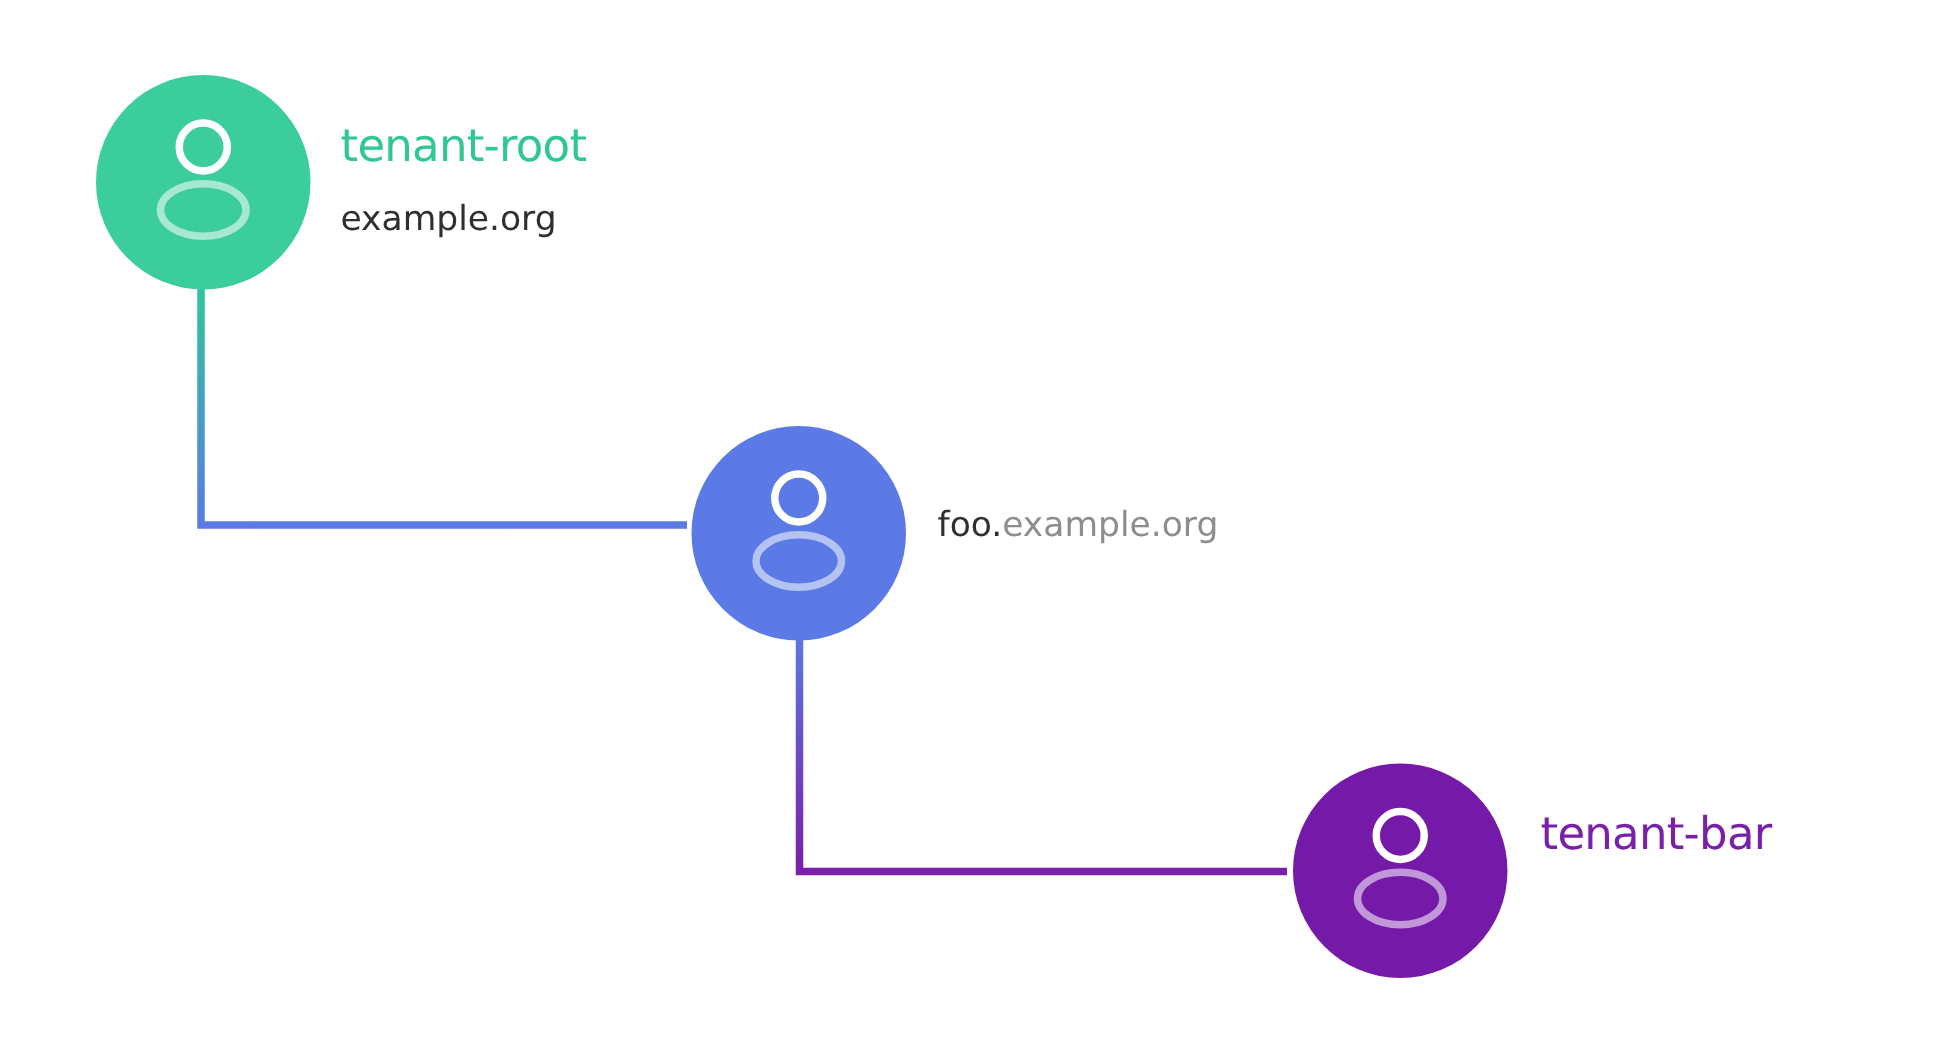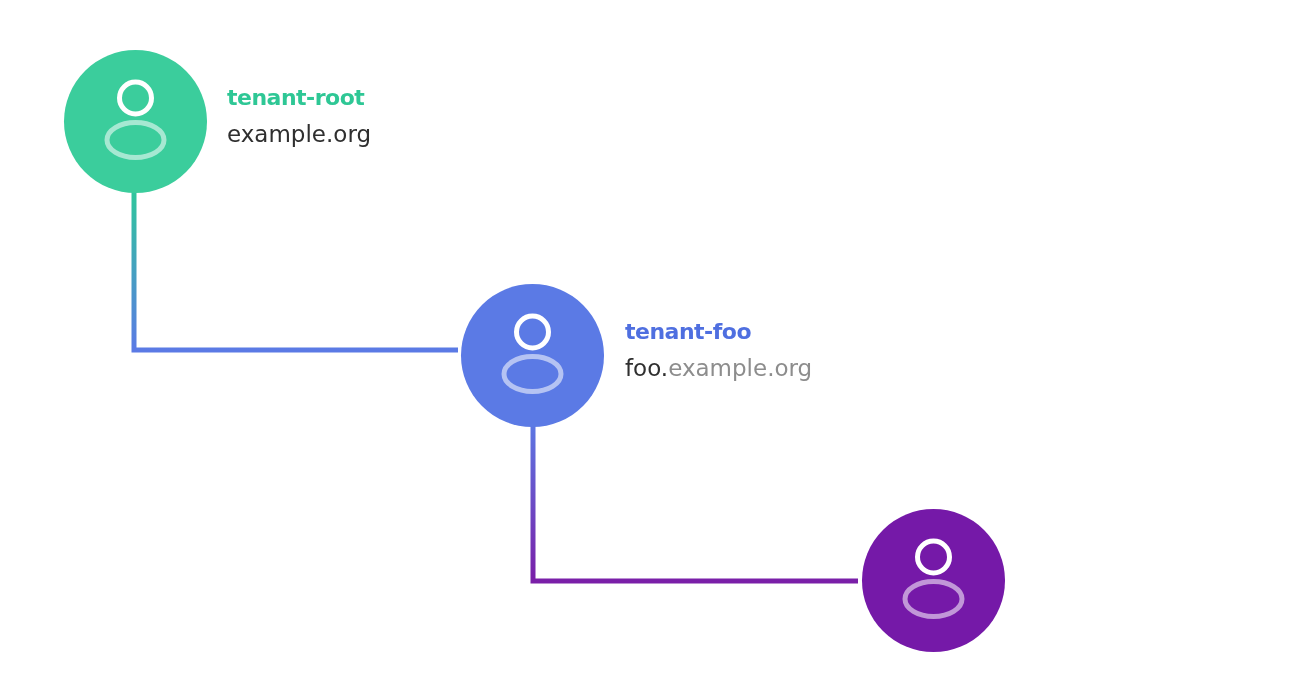--- a/index.html
+++ b/index.html
@@ -34,27 +34,27 @@
   .avatar svg {
     display: block;
     width: 143px;
     height: 143px;
   }
   .labels {
     position: absolute;
     white-space: nowrap;
   }
   .title {
-    font-size: 22px;
-    font-weight: 700;
+    font-size: 30px;
+    font-weight: 400;
     line-height: 30px;
     letter-spacing: -0.5px;
   }
   .subtitle {
-    margin-top: 9px;
+    margin-top: 21px;
     font-size: 23px;
     line-height: 24px;
     color: #2f2f2f;
   }
   .subtitle .muted {
     color: #8d8d8d;
   }
   
   #node-0 .avatar { left: 63.5px;  top: 49.5px;  }
   #node-0 .labels { left: 227px;   top: 83px;    }
@@ -97,29 +97,29 @@
   </div>
 
   <div class="node" id="node-1">
     <div class="avatar" style="background: rgb(91, 122, 229);">
       <svg viewBox="0 0 143 143">
         <circle cx="71.5" cy="48" r="16" fill="none" stroke="#ffffff" stroke-width="5"></circle>
         <ellipse cx="71.5" cy="90" rx="28.5" ry="17.5" fill="none" stroke="rgba(255,255,255,0.55)" stroke-width="5"></ellipse>
       </svg>
     </div>
     <div class="labels">
-      <div class="title" style="color: rgb(79, 111, 224);">tenant-foo</div>
       <div class="subtitle"><span class="primary">foo.</span><span class="muted">example.org</span></div>
     </div>
   </div>
 
   <div class="node" id="node-2">
     <div class="avatar" style="background: rgb(117, 25, 168);">
       <svg viewBox="0 0 143 143">
         <circle cx="71.5" cy="48" r="16" fill="none" stroke="#ffffff" stroke-width="5"></circle>
         <ellipse cx="71.5" cy="90" rx="28.5" ry="17.5" fill="none" stroke="rgba(255,255,255,0.55)" stroke-width="5"></ellipse>
       </svg>
     </div>
     <div class="labels">
+      <div class="title" style="color: rgb(122, 31, 168);">tenant-bar</div>
     </div>
   </div>
 
 </div>
 
 </body></html>

